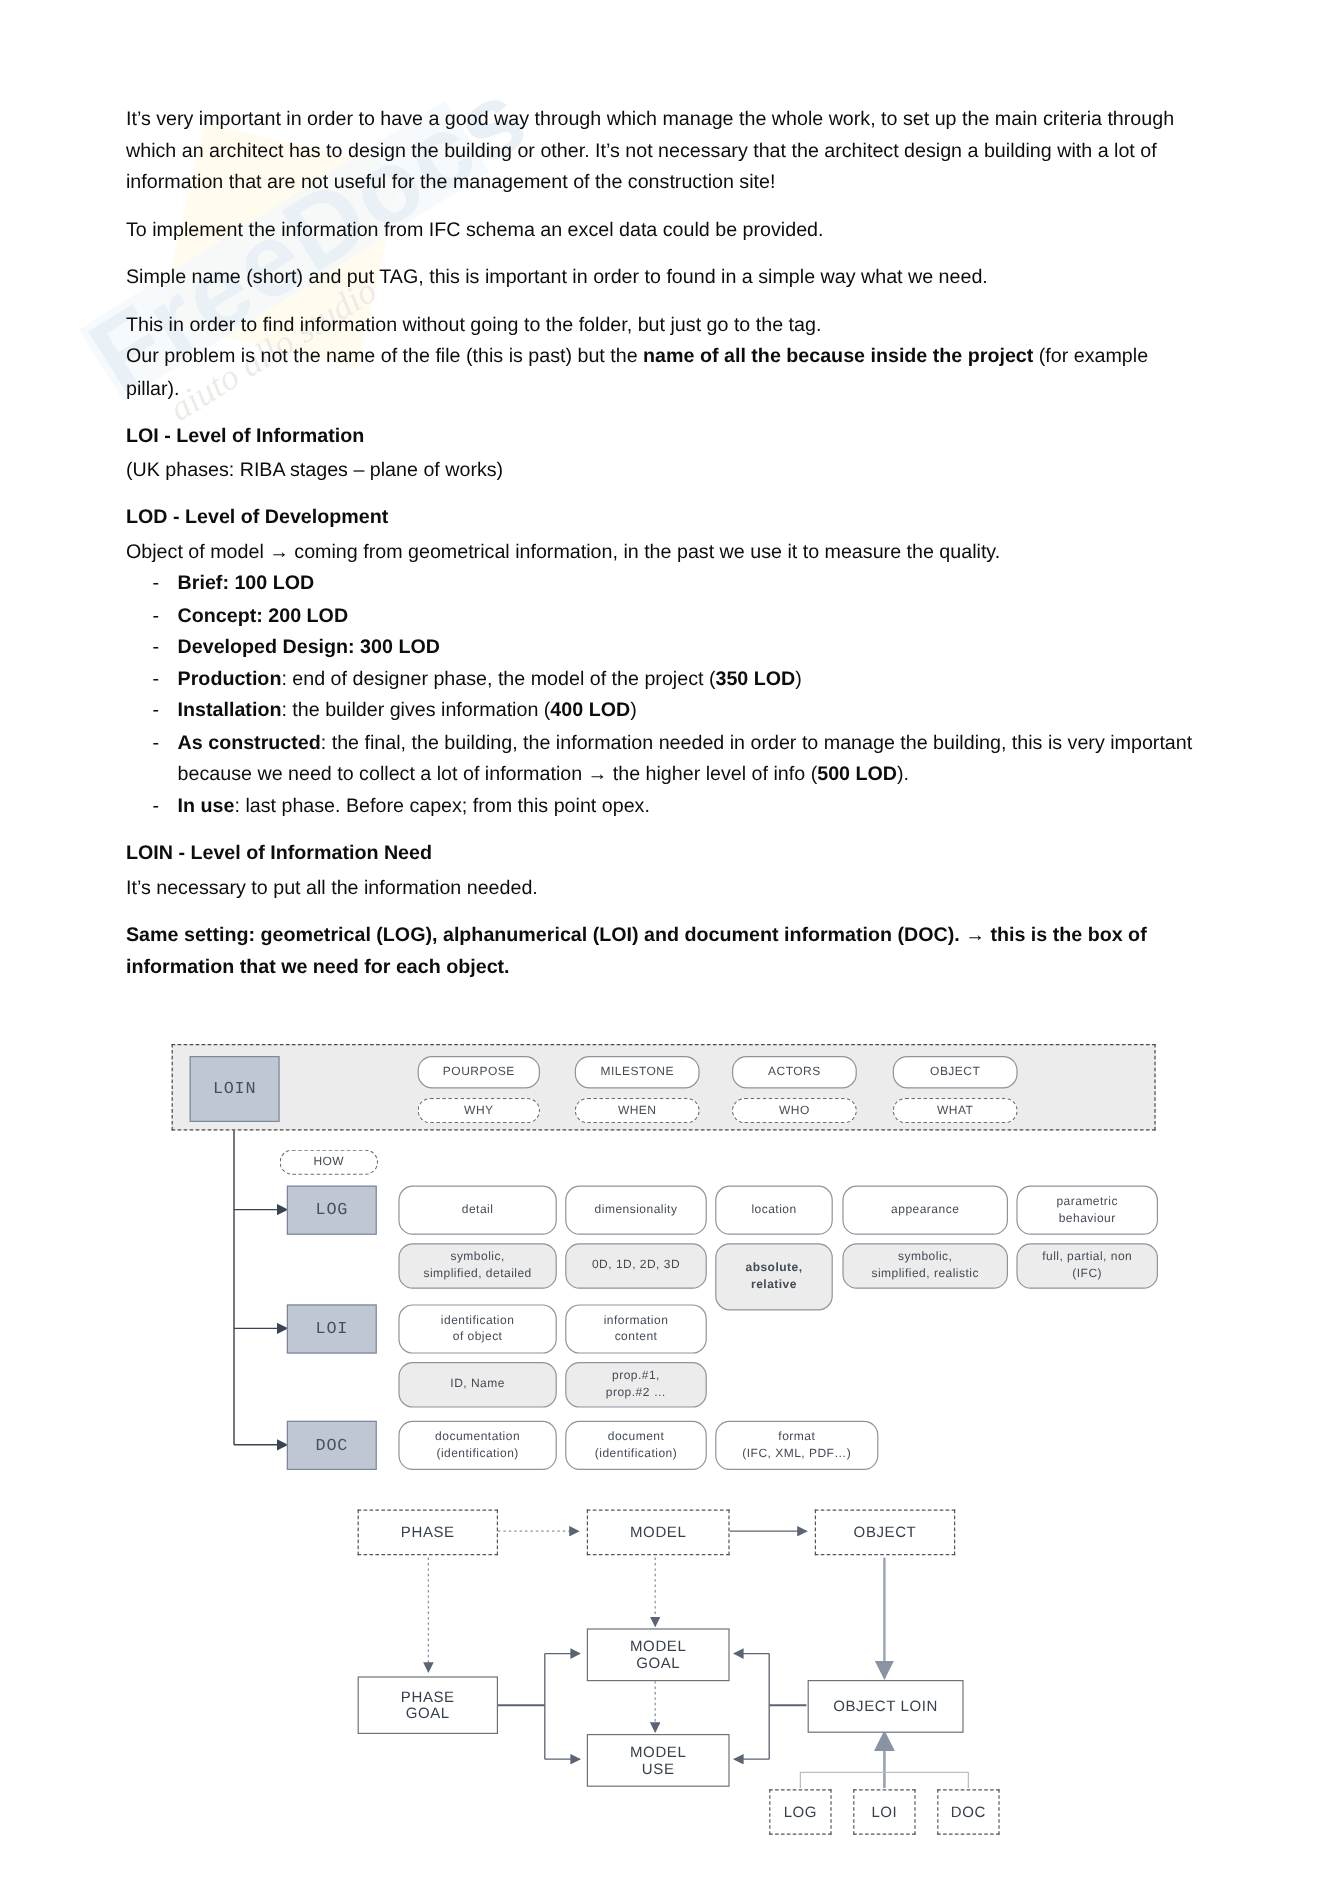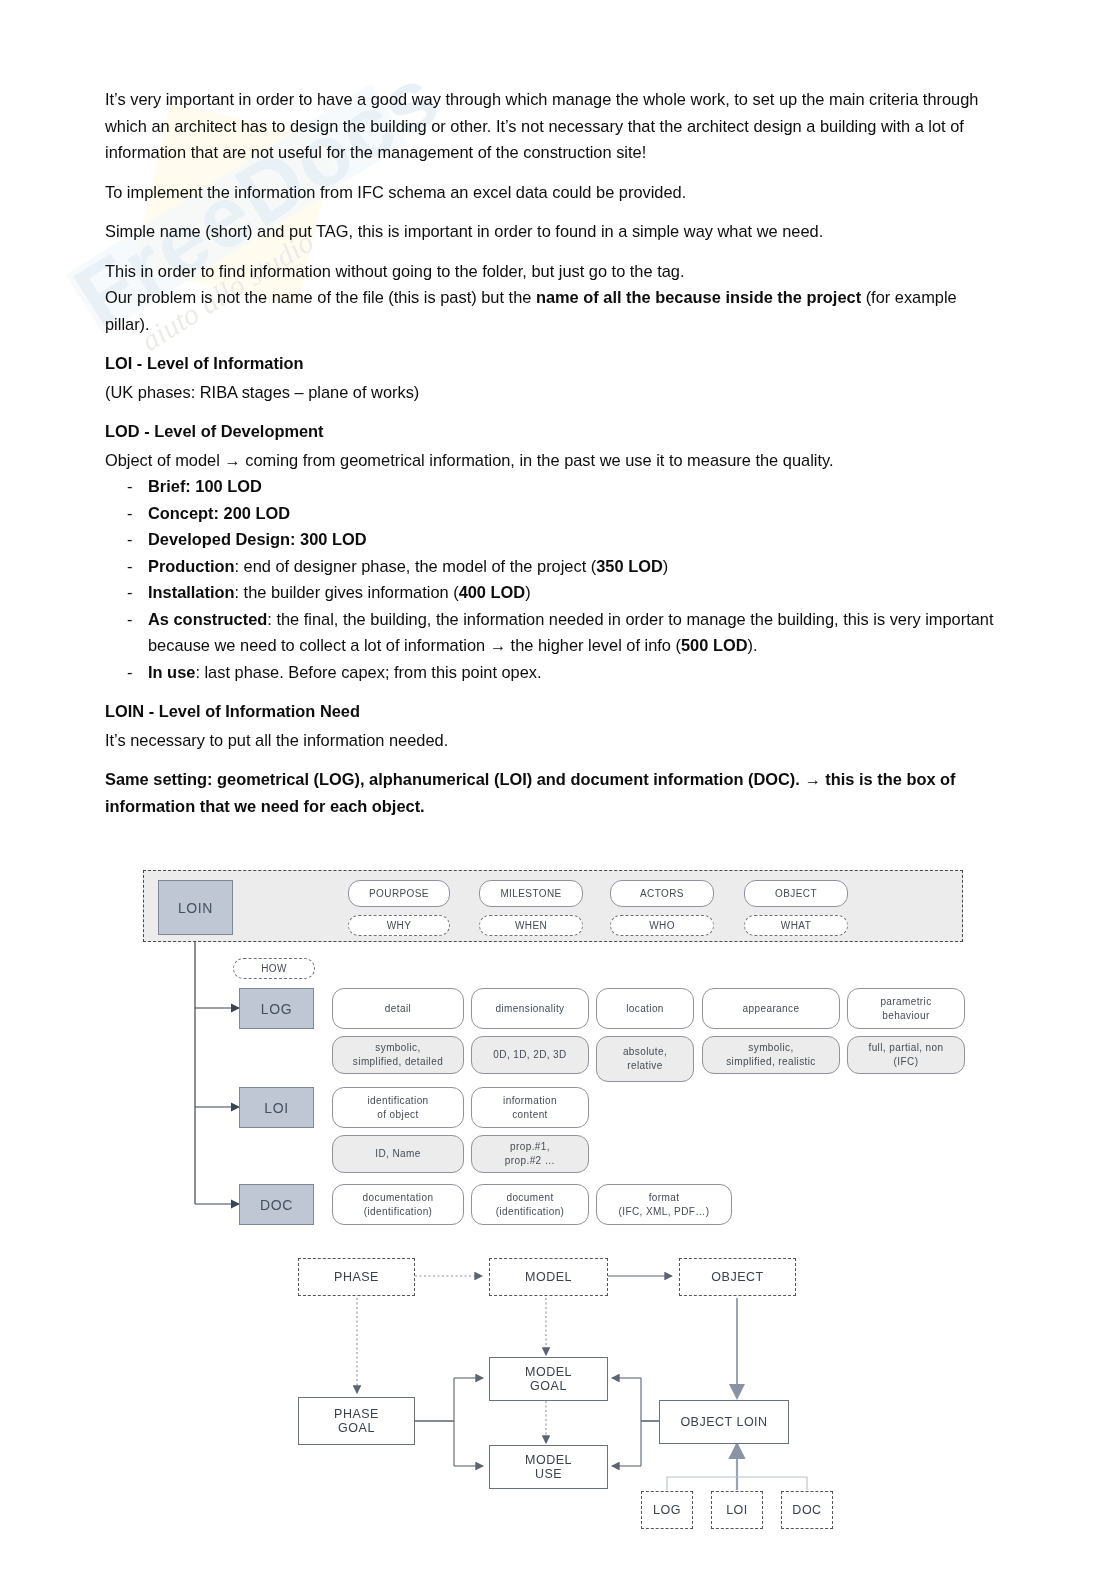--- a/index.html
+++ b/index.html
@@ -91,20 +91,21 @@
     border: 1.6px dashed #4a4a4a;
   }
 
   
   .chip {
     background: #bfc7d4;
     border: 1.2px solid #7d8799;
     color: #44505f;
     font-size: 14px;
     letter-spacing: .6px;
+    font-family: Liberation Mono, monospace;
   }
 
   
   .pill {
     background: #ffffff;
     border: 1.2px solid #8e939c;
     border-radius: 12px;
     color: #444b55;
   }
   
@@ -258,21 +259,21 @@
 
   <div class="nd chip" style="left:239px; top:988px; width:75px; height:41px;">LOG</div>
 
   <div class="nd pill" style="left:332px; top:988px; width:132px; height:41px;">detail</div>
   <div class="nd pill-g" style="left:332px; top:1036px; width:132px; height:38px;">symbolic,<br>simplified, detailed</div>
 
   <div class="nd pill" style="left:471px; top:988px; width:118px; height:41px;">dimensionality</div>
   <div class="nd pill-g" style="left:471px; top:1036px; width:118px; height:38px;">0D, 1D, 2D, 3D</div>
 
   <div class="nd pill" style="left:596px; top:988px; width:98px; height:41px;">location</div>
-  <div class="nd pill-g" style="left:596px; top:1036px; width:98px; height:46px;">absolute,<br>relative</div>
+  <div class="nd pill-g" style="left:596px; top:1036px; width:98px; height:56px;font-weight:bold;">absolute,<br>relative</div>
 
   <div class="nd pill" style="left:702px; top:988px; width:138px; height:41px;">appearance</div>
   <div class="nd pill-g" style="left:702px; top:1036px; width:138px; height:38px;">symbolic,<br>simplified, realistic</div>
 
   <div class="nd pill" style="left:847px; top:988px; width:118px; height:41px;">parametric<br>behaviour</div>
   <div class="nd pill-g" style="left:847px; top:1036px; width:118px; height:38px;">full, partial, non<br>(IFC)</div>
 
   <div class="nd chip" style="left:239px; top:1087px; width:75px; height:41px;">LOI</div>
 
   <div class="nd pill" style="left:332px; top:1087px; width:132px; height:41px;">identification<br>of object</div>
@@ -287,18 +288,18 @@
   <div class="nd pill" style="left:471px; top:1184px; width:118px; height:41px;">document<br>(identification)</div>
   <div class="nd pill" style="left:596px; top:1184px; width:136px; height:41px;">format<br>(IFC, XML, PDF…)</div>
 
   <div class="nd fbox-d" style="left:298px; top:1258px; width:117px; height:38px;">PHASE</div>
   <div class="nd fbox-d" style="left:489px; top:1258px; width:119px; height:38px;">MODEL</div>
   <div class="nd fbox-d" style="left:679px; top:1258px; width:117px; height:38px;">OBJECT</div>
 
   <div class="nd fbox-s" style="left:298px; top:1397px; width:117px; height:48px;">PHASE<br>GOAL</div>
   <div class="nd fbox-s" style="left:489px; top:1357px; width:119px; height:44px;">MODEL<br>GOAL</div>
   <div class="nd fbox-s" style="left:489px; top:1445px; width:119px; height:44px;">MODEL<br>USE</div>
-  <div class="nd fbox-s" style="left:659px; top:1400px; width:130px; height:44px;">OBJECT LOIN</div>
+  <div class="nd fbox-s" style="left:673px; top:1400px; width:130px; height:44px;">OBJECT LOIN</div>
 
   <div class="nd fbox-d" style="left:641px; top:1491px; width:52px; height:38px;">LOG</div>
   <div class="nd fbox-d" style="left:711px; top:1491px; width:52px; height:38px;">LOI</div>
   <div class="nd fbox-d" style="left:781px; top:1491px; width:52px; height:38px;">DOC</div>
 </div>
 
 </body></html>

